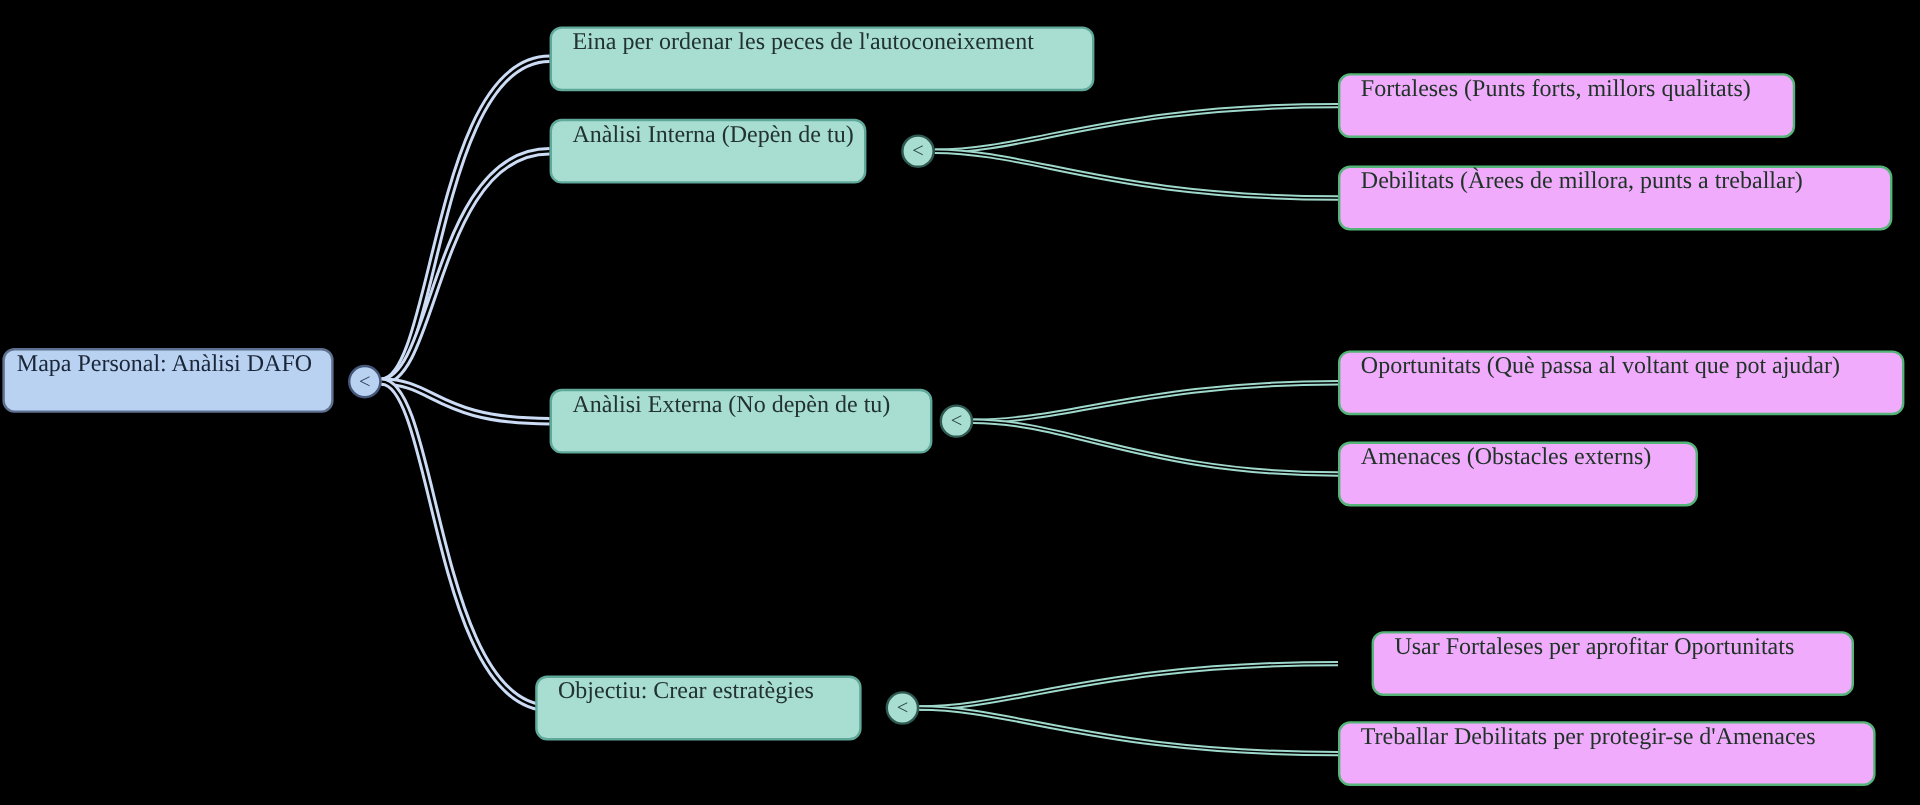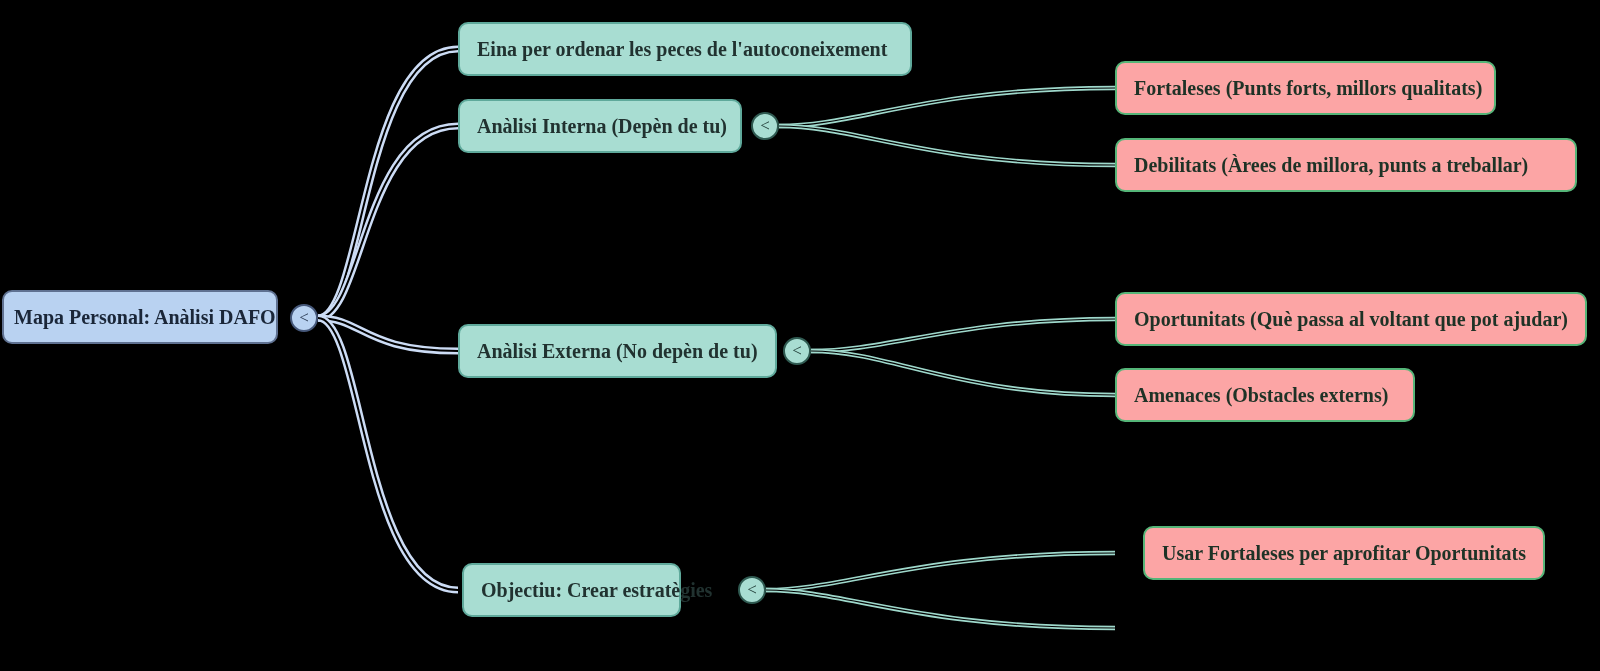--- a/index.html
+++ b/index.html
@@ -25,39 +25,38 @@
   .lk-teal-outer { fill: none; stroke: #9fd9cc; stroke-width: 4.5; }
   .lk-teal-inner { fill: none; stroke: #000000; stroke-width: 1.2; }
 
   .node {
     position: absolute;
     box-sizing: border-box;
     height: 54px;
     border-radius: 10px;
     border: 2px solid;
     display: flex;
-    align-items: center;
+    align-items: flex-start;
     padding: 0 14px 0 17px;
     font-size: 20px;
     white-space: nowrap;
     cursor: default;
-    font-weight: bold;
   }
   .node.root {
     background: #b9d2f1;
     border-color: #5f7191;
     color: #1a2638;
   }
   .node.branch {
     background: #a8ddd2;
     border-color: #5fa99b;
     color: #213230;
   }
   .node.leaf {
-    background: #fca5a5;
+    background: #f0abfc;
     border-color: #55b578;
     color: #1e3226;
   }
 
   .collapse {
     position: absolute;
     box-sizing: border-box;
     width: 28px;
     height: 28px;
     border-radius: 50%;
@@ -132,35 +131,35 @@
     <span>Mapa Personal: Anàlisi DAFO</span>
   </div>
   <div class="collapse blue" style="left:290px; top:304px;">
     <span>&lt;</span>
   </div>
 
   <div class="node branch" style="left:458px; top:22px; width:454px;">
     <span>Eina per ordenar les peces de l'autoconeixement</span>
   </div>
 
-  <div class="node branch" style="left:458px; top:99px; width:284px;">
+  <div class="node branch" style="left:458px; top:99px; width:264px;">
     <span>Anàlisi Interna (Depèn de tu)</span>
   </div>
   <div class="collapse teal" style="left:751px; top:112px;">
     <span>&lt;</span>
   </div>
 
   <div class="node branch" style="left:458px; top:324px; width:319px;">
     <span>Anàlisi Externa (No depèn de tu)</span>
   </div>
   <div class="collapse teal" style="left:783px; top:337px;">
     <span>&lt;</span>
   </div>
 
-  <div class="node branch" style="left:462px; top:563px; width:219px;">
+  <div class="node branch" style="left:446px; top:563px; width:272px;">
     <span>Objectiu: Crear estratègies</span>
   </div>
   <div class="collapse teal" style="left:738px; top:576px;">
     <span>&lt;</span>
   </div>
 
   <div class="node leaf" style="left:1115px; top:61px; width:381px;">
     <span>Fortaleses (Punts forts, millors qualitats)</span>
   </div>
   <div class="node leaf" style="left:1115px; top:138px; width:462px;">
@@ -170,14 +169,17 @@
   <div class="node leaf" style="left:1115px; top:368px; width:300px;">
     <span>Amenaces (Obstacles externs)</span>
   </div>
   <div class="node leaf" style="left:1115px; top:292px; width:472px;">
     <span>Oportunitats (Què passa al voltant que pot ajudar)</span>
   </div>
 
   <div class="node leaf" style="left:1115px; top:526px; width:402px;margin-left:28px;">
     <span>Usar Fortaleses per aprofitar Oportunitats</span>
   </div>
+  <div class="node leaf" style="left:1115px; top:601px; width:448px;">
+    <span>Treballar Debilitats per protegir-se d'Amenaces</span>
+  </div>
 
 </div>
 
 </body></html>

